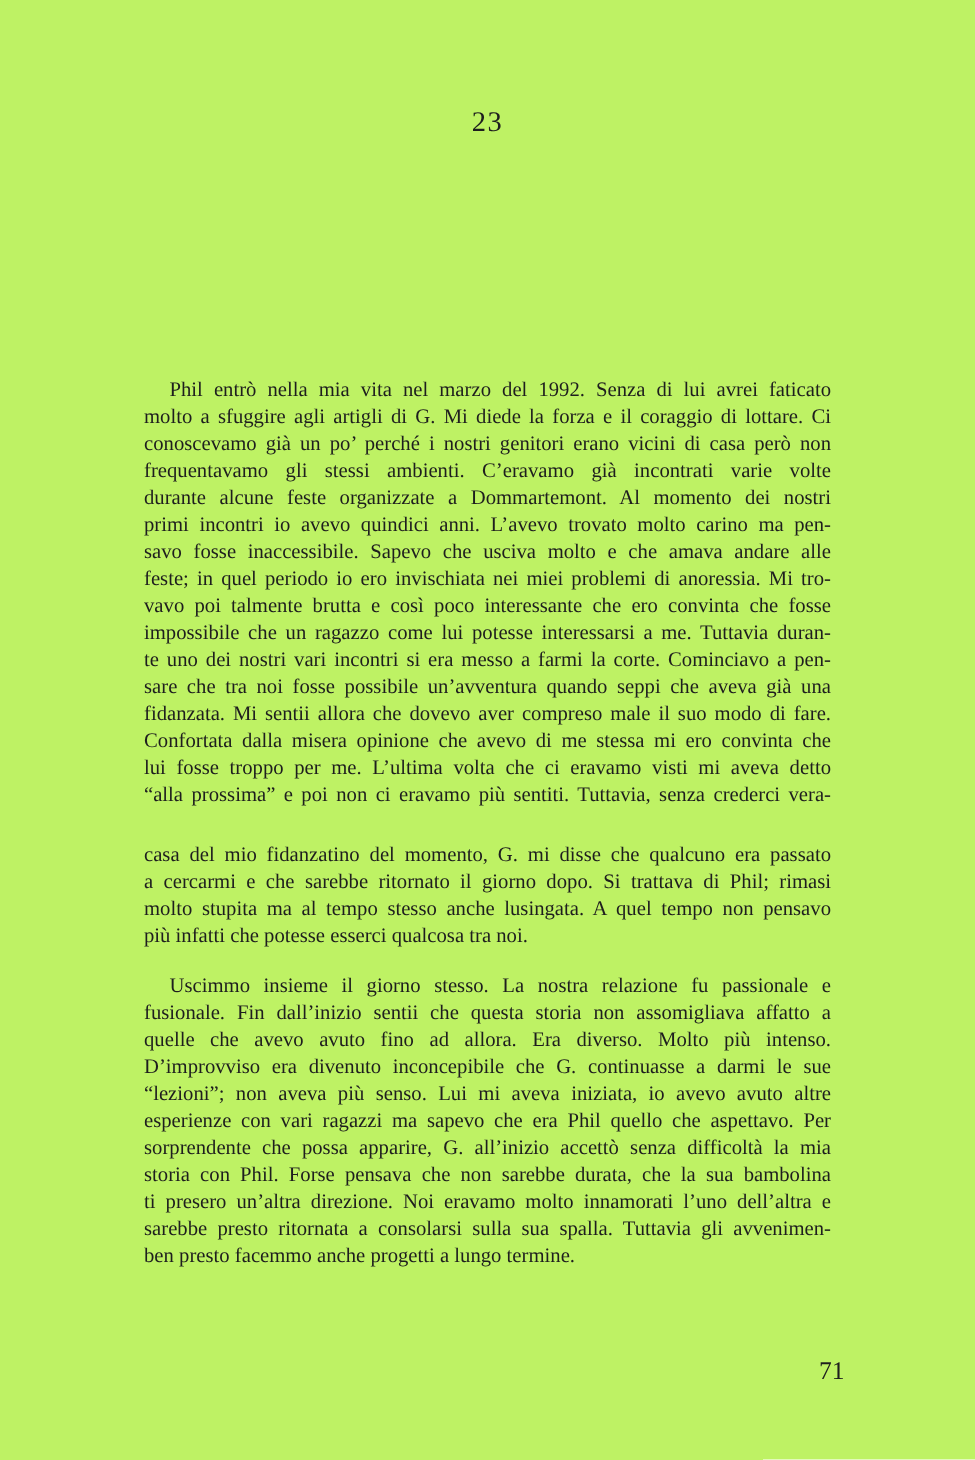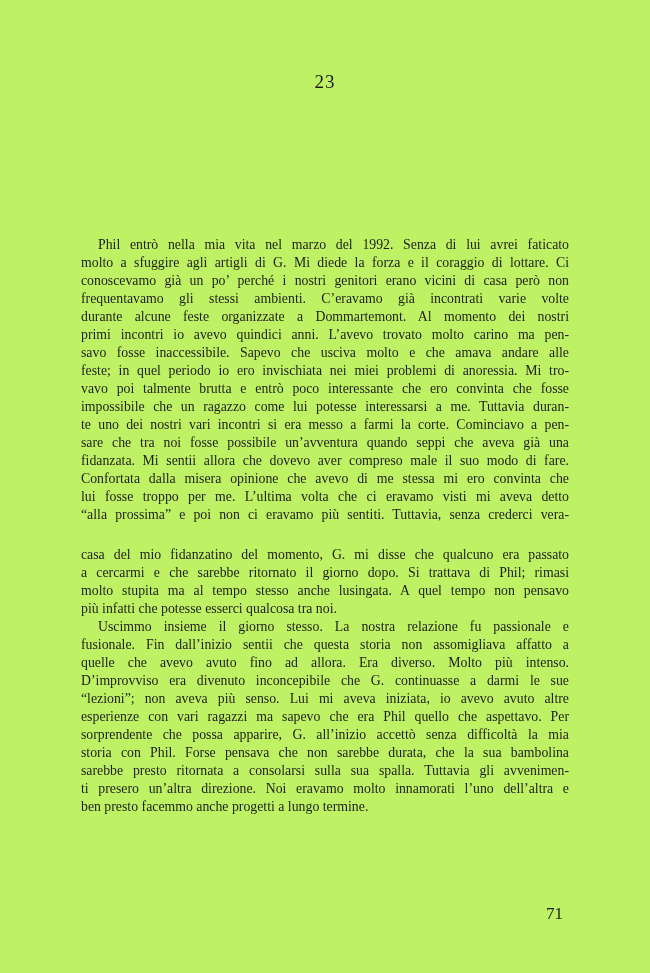--- a/index.html
+++ b/index.html
@@ -27,21 +27,21 @@
     letter-spacing: 1px;
   }
   .text-block {
     position: absolute;
     top: 236px;
     left: 81px;
     width: 488px;
     font-size: 13.8px;
     line-height: 18px;
   }
-  .paragraph { margin: 0; }
+  .paragraph { margin: 15px; }
   
   .text-block .paragraph:nth-child(2) { margin-top: 22px; }
   .line {
     text-align: justify;
     text-align-last: justify;
     max-height: 18px;
     overflow: hidden;
     white-space: normal;
   }
   .line.first { text-indent: 17px; }
@@ -67,21 +67,21 @@
   <div class="text-block" id="text-block">
       <div class="paragraph">
         <div class="line first">Phil entrò nella mia vita nel marzo del 1992. Senza di lui avrei faticato</div>
         <div class="line">molto a sfuggire agli artigli di G. Mi diede la forza e il coraggio di lottare. Ci</div>
         <div class="line">conoscevamo già un po’ perché i nostri genitori erano vicini di casa però non</div>
         <div class="line">frequentavamo gli stessi ambienti. C’eravamo già incontrati varie volte</div>
         <div class="line">durante alcune feste organizzate a Dommartemont. Al momento dei nostri</div>
         <div class="line">primi incontri io avevo quindici anni. L’avevo trovato molto carino ma pen-</div>
         <div class="line">savo fosse inaccessibile. Sapevo che usciva molto e che amava andare alle</div>
         <div class="line">feste; in quel periodo io ero invischiata nei miei problemi di anoressia. Mi tro-</div>
-        <div class="line">vavo poi talmente brutta e entrò poco interessante che ero convinta che fosse</div>
+        <div class="line">vavo poi talmente brutta e così poco interessante che ero convinta che fosse</div>
         <div class="line">impossibile che un ragazzo come lui potesse interessarsi a me. Tuttavia duran-</div>
         <div class="line">te uno dei nostri vari incontri si era messo a farmi la corte. Cominciavo a pen-</div>
         <div class="line">sare che tra noi fosse possibile un’avventura quando seppi che aveva già una</div>
         <div class="line">fidanzata. Mi sentii allora che dovevo aver compreso male il suo modo di fare.</div>
         <div class="line">Confortata dalla misera opinione che avevo di me stessa mi ero convinta che</div>
         <div class="line">lui fosse troppo per me. L’ultima volta che ci eravamo visti mi aveva detto</div>
         <div class="line">“alla prossima” e poi non ci eravamo più sentiti. Tuttavia, senza crederci vera-</div>
       </div>
       <div class="paragraph">
         <div class="line">casa del mio fidanzatino del momento, G. mi disse che qualcuno era passato</div>
@@ -91,20 +91,20 @@
       </div>
       <div class="paragraph">
         <div class="line first">Uscimmo insieme il giorno stesso. La nostra relazione fu passionale e</div>
         <div class="line">fusionale. Fin dall’inizio sentii che questa storia non assomigliava affatto a</div>
         <div class="line">quelle che avevo avuto fino ad allora. Era diverso. Molto più intenso.</div>
         <div class="line">D’improvviso era divenuto inconcepibile che G. continuasse a darmi le sue</div>
         <div class="line">“lezioni”; non aveva più senso. Lui mi aveva iniziata, io avevo avuto altre</div>
         <div class="line">esperienze con vari ragazzi ma sapevo che era Phil quello che aspettavo. Per</div>
         <div class="line">sorprendente che possa apparire, G. all’inizio accettò senza difficoltà la mia</div>
         <div class="line">storia con Phil. Forse pensava che non sarebbe durata, che la sua bambolina</div>
+        <div class="line">ti presero un’altra direzione. Noi eravamo molto innamorati l’uno dell’altra e</div>
         <div class="line">sarebbe presto ritornata a consolarsi sulla sua spalla. Tuttavia gli avvenimen-</div>
-        <div class="line">ti presero un’altra direzione. Noi eravamo molto innamorati l’uno dell’altra e</div>
         <div class="line last">ben presto facemmo anche progetti a lungo termine.</div>
       </div>
     </div>
 
   <div class="page-number">71</div>
 </div>
 
 </body></html>

